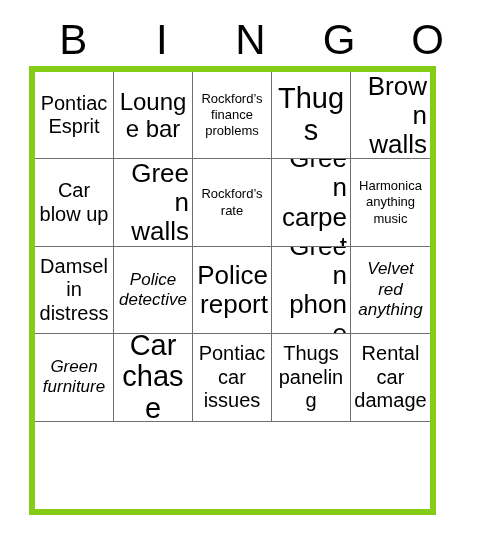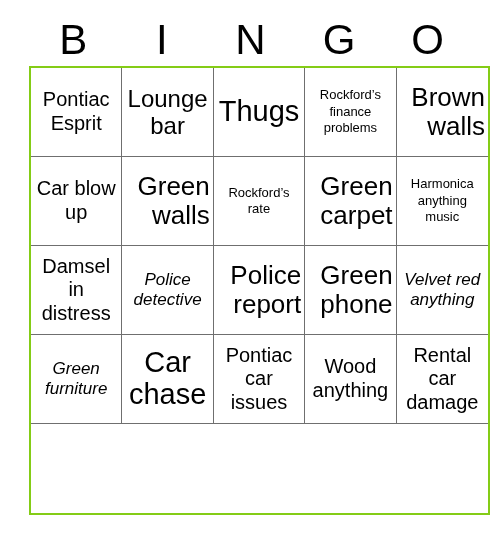--- a/index.html
+++ b/index.html
@@ -36,24 +36,24 @@
     font-size: 42px;
     font-weight: 400;
     line-height: 1;
     letter-spacing: 0px;
     color: #000000;
   }
   .grid {
     position: absolute;
     left: 29px;
     top: 66px;
-    width: 461px;
+    width: 407px;
     height: 449px;
     box-sizing: border-box;
-    border: 2px solid #84cc16;
+    border: 6px solid #84cc16;
     display: grid;
     grid-template-columns: repeat(5, 1fr);
     grid-template-rows: repeat(5, 1fr);
     background: #ffffff;
   }
   .cell {
     box-sizing: border-box;
     border-right: 1px solid #6f6f6f;
     border-bottom: 1px solid #6f6f6f;
     display: flex;
@@ -98,24 +98,24 @@
   </div>
 
   <div class="grid" id="bingo-grid">
       <div class="cell">
         <span class="cell-text fs-md">Pontiac Esprit</span>
       </div>
       <div class="cell">
         <span class="cell-text fs-lg">Lounge bar</span>
       </div>
       <div class="cell">
-        <span class="cell-text fs-xxl">Thugs</span>
+        <span class="cell-text fs-xs">Rockford’s finance problems</span>
       </div>
       <div class="cell">
-        <span class="cell-text fs-xs">Rockford’s finance problems</span>
+        <span class="cell-text fs-xxl">Thugs</span>
       </div>
       <div class="cell">
         <span class="cell-text fs-xl">Brown walls</span>
       </div>
       <div class="cell">
         <span class="cell-text fs-md">Car blow up</span>
       </div>
       <div class="cell">
         <span class="cell-text fs-xl">Green walls</span>
       </div>
@@ -146,20 +146,20 @@
       <div class="cell">
         <span class="cell-text fs-sm">Green furniture</span>
       </div>
       <div class="cell">
         <span class="cell-text fs-xxl">Car chase</span>
       </div>
       <div class="cell">
         <span class="cell-text fs-md">Pontiac car issues</span>
       </div>
       <div class="cell">
-        <span class="cell-text fs-md">Wood anything</span>
+        <span class="cell-text fs-md">Thugs paneling</span>
       </div>
       <div class="cell">
         <span class="cell-text fs-md">Rental car damage</span>
       </div>
     </div>
 
 </div>
 
 </body></html>

